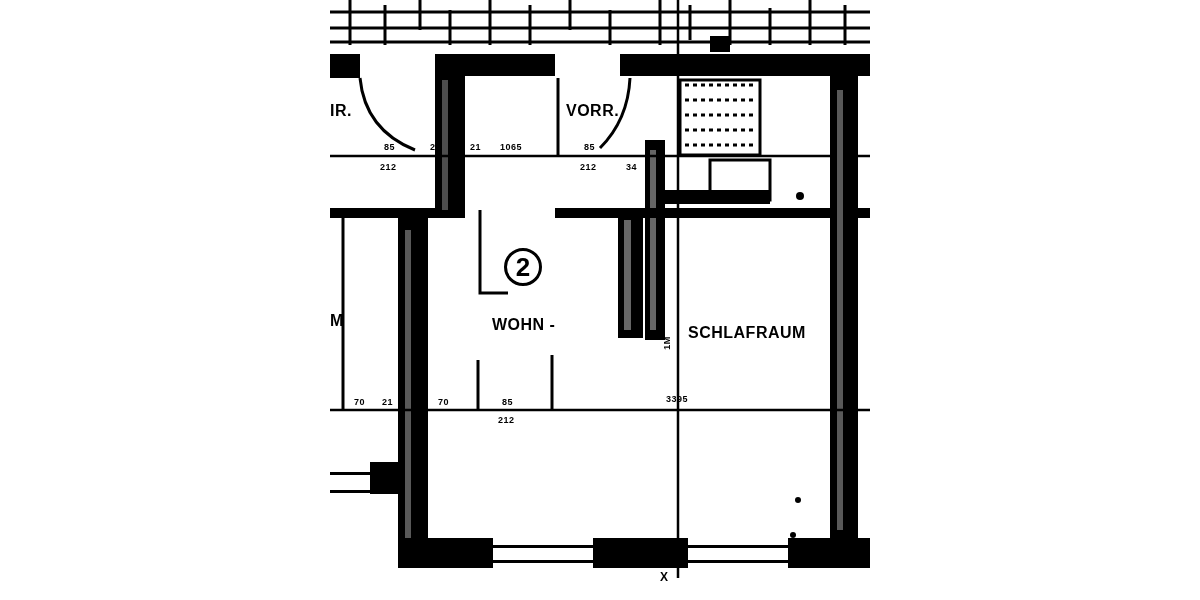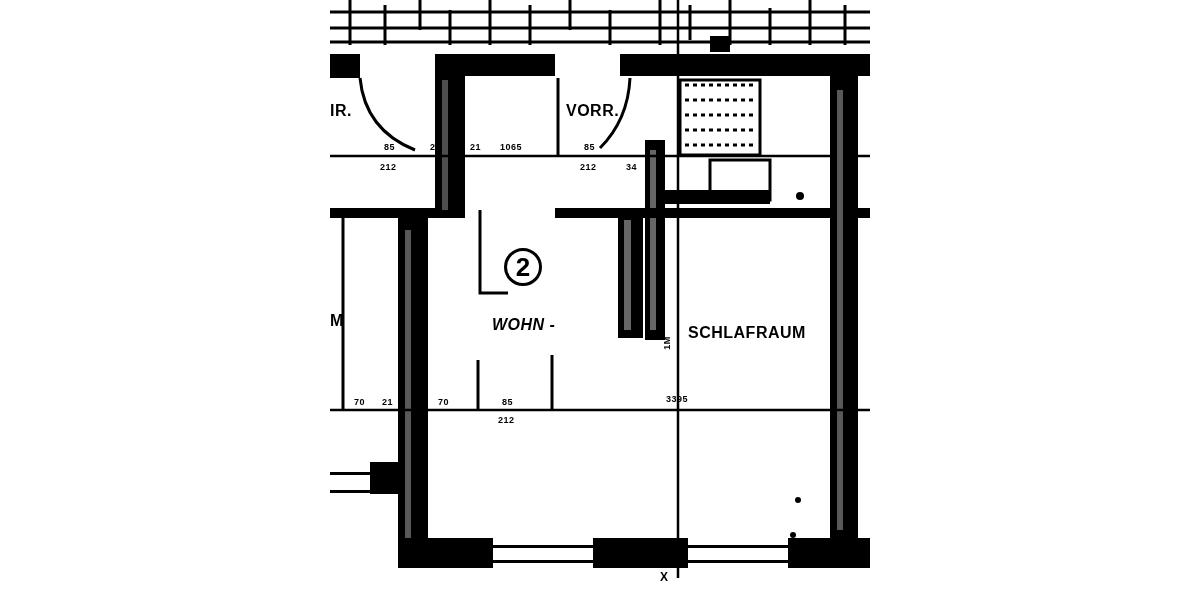--- a/index.html
+++ b/index.html
@@ -82,21 +82,21 @@
     <rect x="40" y="462" width="30" height="32" fill="#000"></rect>
     <rect x="0" y="472" width="40" height="3" fill="#000"></rect>
     <rect x="0" y="490" width="40" height="3" fill="#000"></rect>
     <circle cx="468" cy="500" r="3" fill="#000"></circle>
     <circle cx="463" cy="535" r="3" fill="#000"></circle>
   </svg>
 
   <span class="lbl room" style="left:0px;top:102px;">IR.</span>
   <span class="lbl room" style="left:236px;top:102px;text-align:right;">VORR.</span>
   <span class="lbl room" style="left:0px;top:312px;">M</span>
-  <span class="lbl room" style="left:162px;top:316px;font-style:italic;">WOHN -</span>
+  <span class="lbl room" style="left:162px;top:316px;">WOHN -</span>
   <span class="lbl room" style="left:358px;top:324px;">SCHLAFRAUM</span>
 
   <div class="marker" style="left:174px;top:248px;">2</div>
 
   <span class="lbl dim" style="left:54px;top:142px;">85</span>
   <span class="lbl dim" style="left:50px;top:162px;">212</span>
   <span class="lbl dim" style="left:100px;top:142px;">21</span>
   <span class="lbl dim" style="left:140px;top:142px;">21</span>
   <span class="lbl dim" style="left:170px;top:142px;">1065</span>
   <span class="lbl dim" style="left:254px;top:142px;">85</span>

